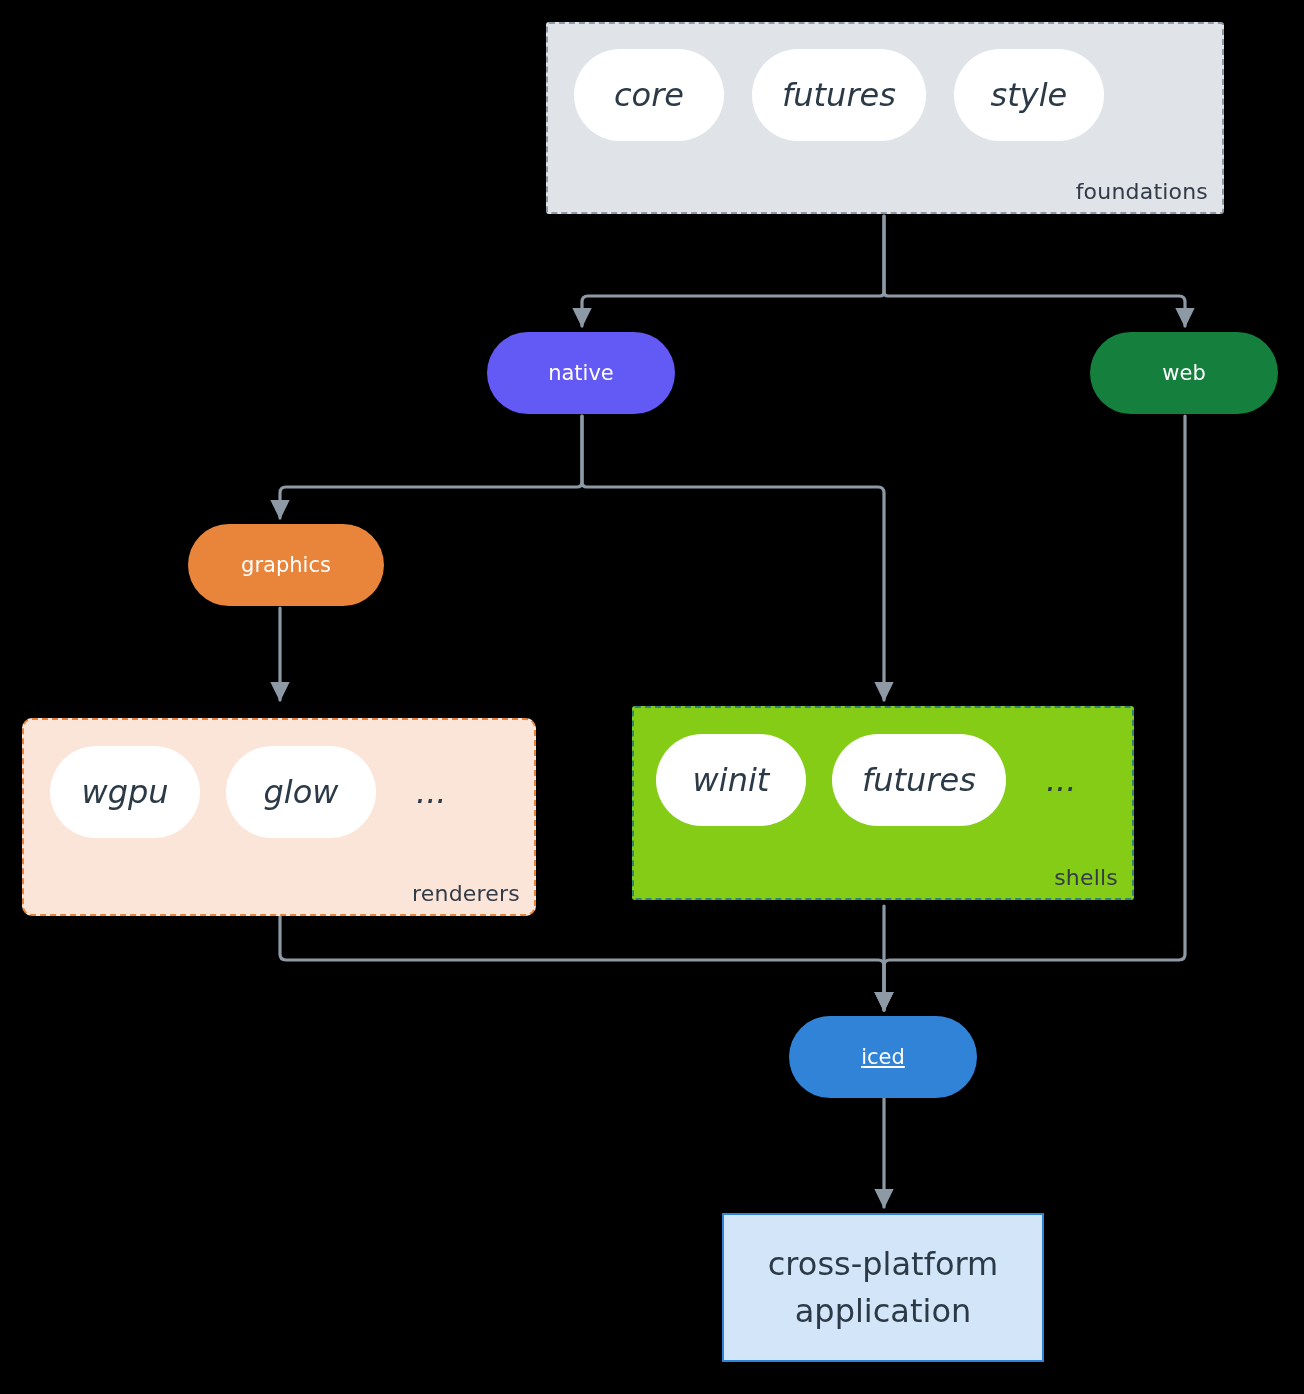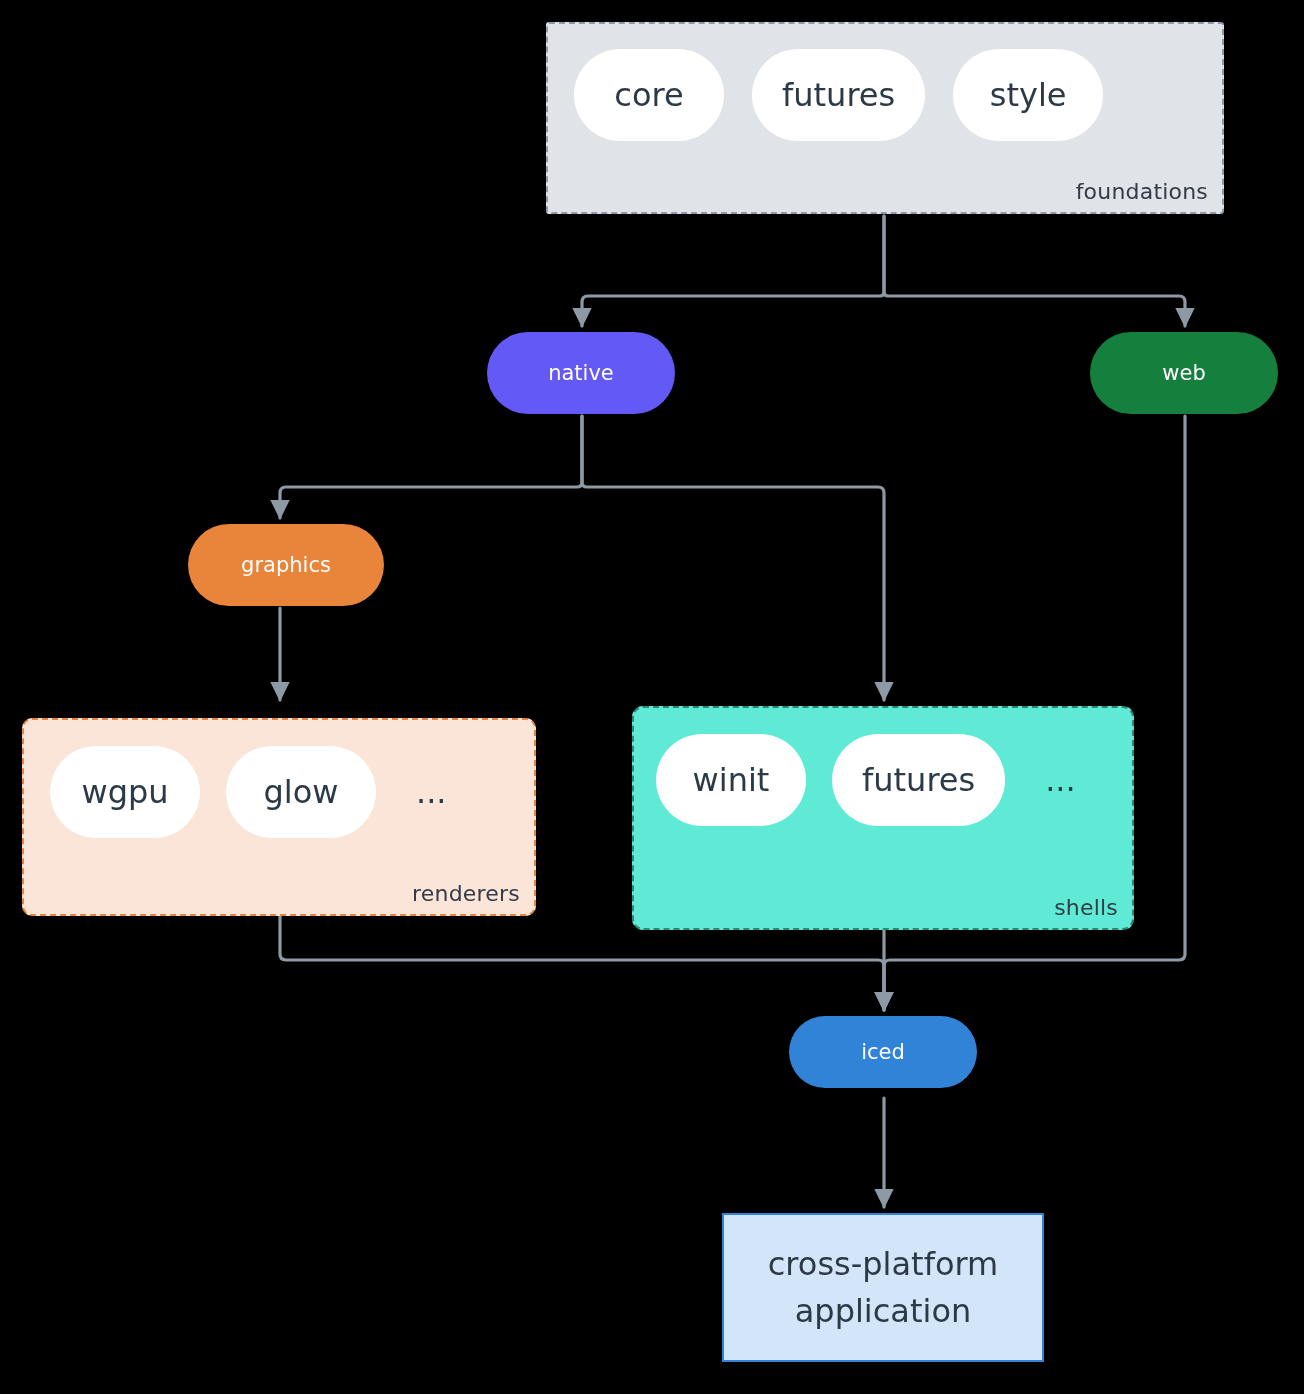--- a/index.html
+++ b/index.html
@@ -26,20 +26,21 @@
 
   
   .group {
     position: absolute;
     box-sizing: border-box;
   }
   .group .pills {
     position: absolute;
     display: flex;
     align-items: flex-end;
+    font-style: italic;
   }
   .group-label {
     position: absolute;
     right: 14px;
     bottom: 8px;
     font-size: 22px;
     color: #333b48;
     white-space: nowrap;
     letter-spacing: 0.2px;
   }
@@ -71,24 +72,24 @@
   #grp-renderers .pills {
     left: 26px;
     top: 26px;
     gap: 26px;
   }
 
   #grp-shells {
     left: 632px;
     top: 706px;
     width: 502px;
-    height: 224px;
-    background: #5eead4;
+    height: 194px;
+    background: #84cc16;
     border: 2px dashed #2f8676;
-    border-radius: 11px;
+    border-radius: 3px;
   }
   #grp-shells .pills {
     left: 22px;
     top: 26px;
     gap: 26px;
   }
 
   
   .pill {
     height: 92px;
@@ -142,22 +143,23 @@
     left: 188px;
     top: 524px;
     width: 196px;
     height: 82px;
     background: #e8853b;
   }
   #node-iced {
     left: 789px;
     top: 1016px;
     width: 188px;
-    height: 72px;
+    height: 82px;
     background: #3183d8;
+    text-decoration: underline;
   }
 
   
   #node-app {
     position: absolute;
     left: 722px;
     top: 1213px;
     width: 322px;
     height: 149px;
     box-sizing: border-box;

